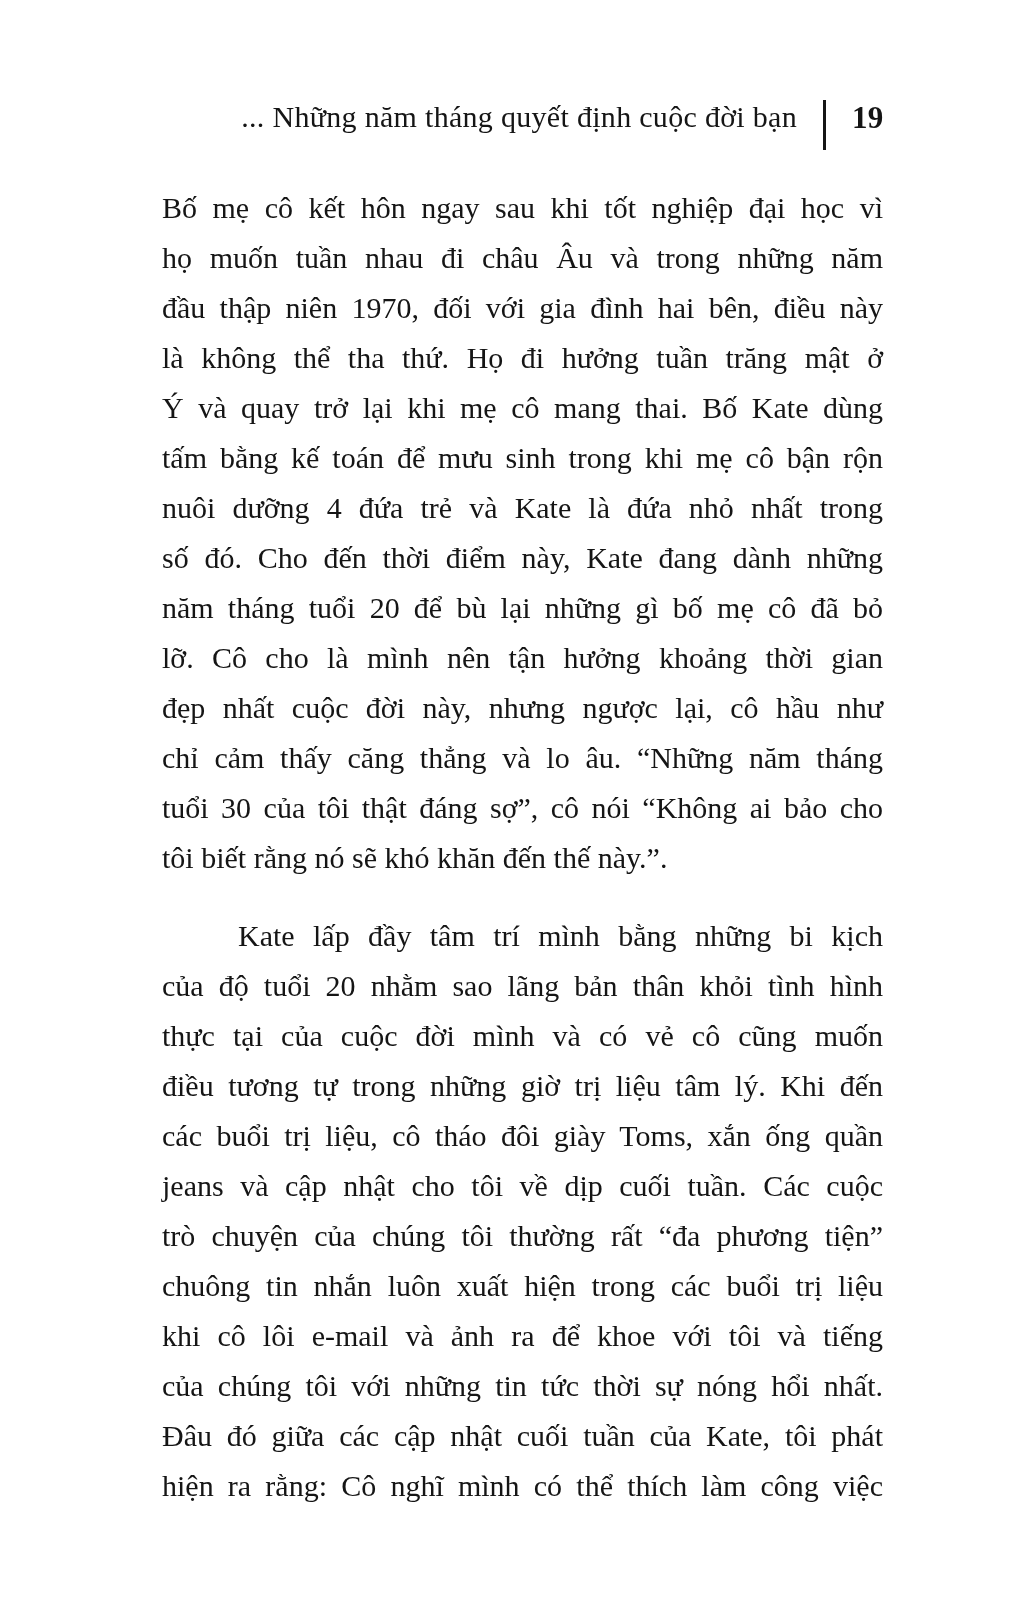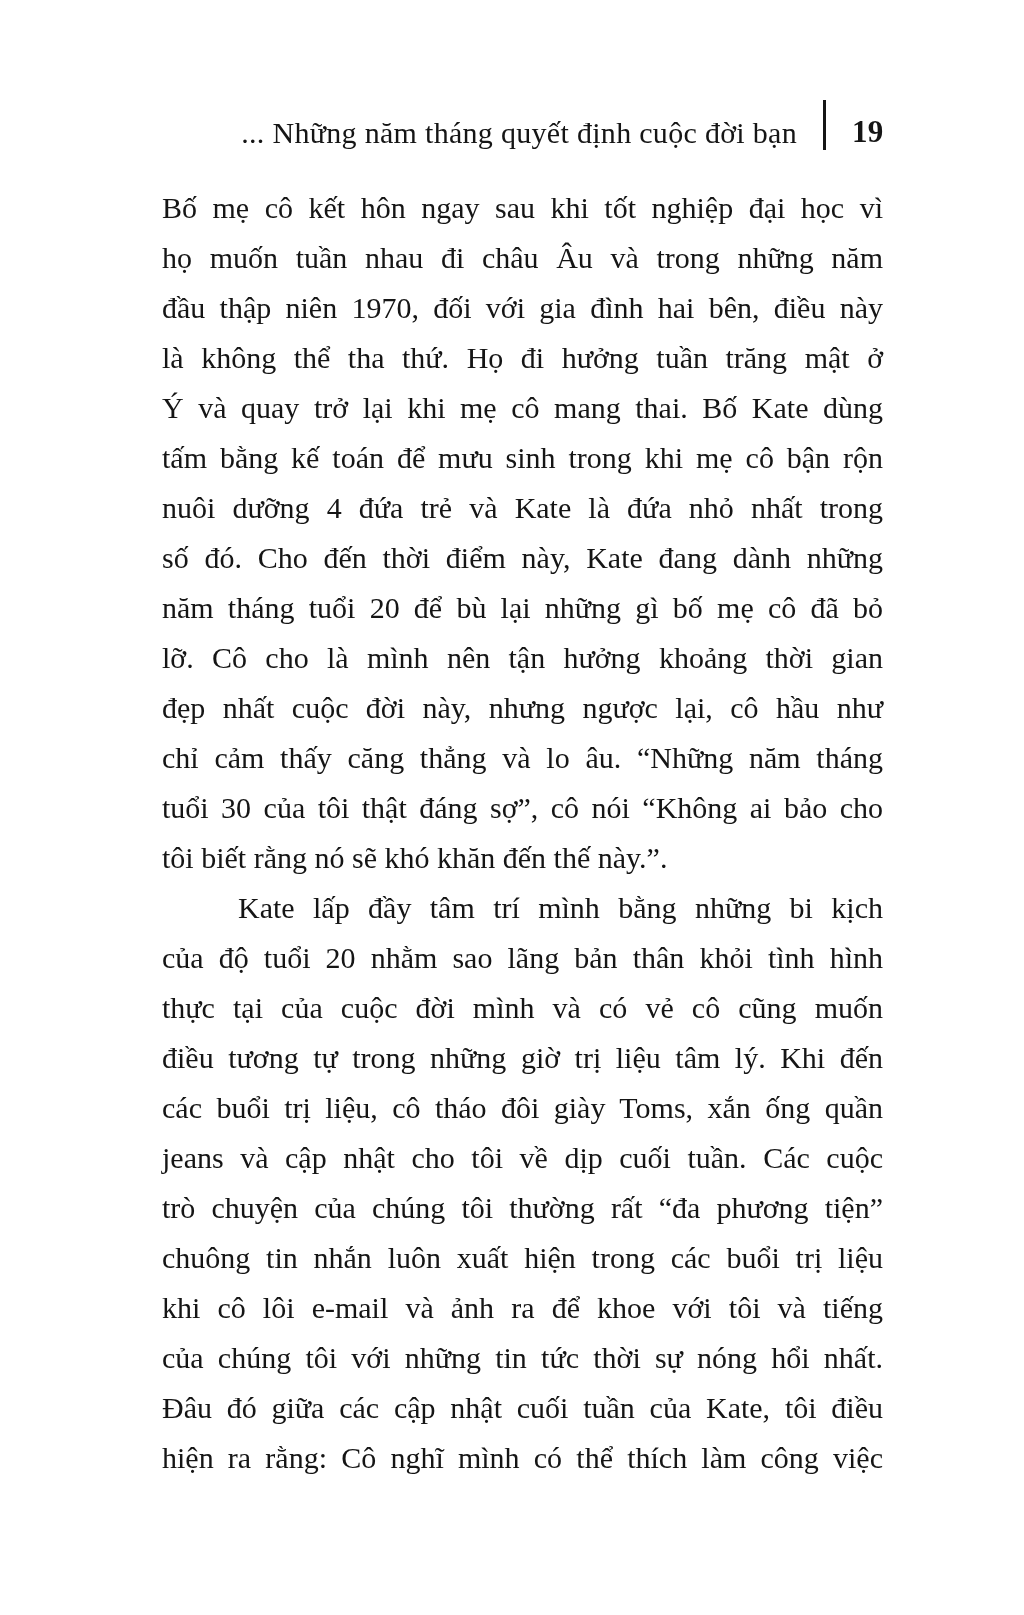--- a/index.html
+++ b/index.html
@@ -14,21 +14,21 @@
     background: #ffffff;
     color: #151515;
     font-family: "Liberation Serif", "DejaVu Serif", serif;
     overflow: hidden;
   }
   .running-header {
     position: absolute;
     top: 100px;
     right: 128px;
     display: flex;
-    align-items: flex-end;
+    align-items: flex-start;
     gap: 26px;
     font-size: 30px;
     white-space: nowrap;
     letter-spacing: 0.3px;
   }
   .header-title {
     color: #151515;
   }
   .header-rule {
     width: 3px;
@@ -52,20 +52,21 @@
   .line {
     text-align: justify;
     text-align-last: justify;
     white-space: normal;
   }
   .line.para-end {
     text-align-last: left;
   }
   .line.indent {
     text-indent: 76px;
+    margin-top: 28px;
   }
 </style>
 </head>
 <body>
 
 <div class="page">
 
   <div class="running-header">
     <span class="header-title">... Những năm tháng quyết định cuộc đời bạn</span>
     <span class="header-rule"></span>
@@ -92,17 +93,17 @@
     <div class="line indent">Kate lấp đầy tâm trí mình bằng những bi kịch</div>
     <div class="line">của độ tuổi 20 nhằm sao lãng bản thân khỏi tình hình</div>
     <div class="line">thực tại của cuộc đời mình và có vẻ cô cũng muốn</div>
     <div class="line">điều tương tự trong những giờ trị liệu tâm lý. Khi đến</div>
     <div class="line">các buổi trị liệu, cô tháo đôi giày Toms, xắn ống quần</div>
     <div class="line">jeans và cập nhật cho tôi về dịp cuối tuần. Các cuộc</div>
     <div class="line">trò chuyện của chúng tôi thường rất “đa phương tiện”</div>
     <div class="line">chuông tin nhắn luôn xuất hiện trong các buổi trị liệu</div>
     <div class="line">khi cô lôi e-mail và ảnh ra để khoe với tôi và tiếng</div>
     <div class="line">của chúng tôi với những tin tức thời sự nóng hổi nhất.</div>
-    <div class="line">Đâu đó giữa các cập nhật cuối tuần của Kate, tôi điều</div>
+    <div class="line">Đâu đó giữa các cập nhật cuối tuần của Kate, tôi phát</div>
     <div class="line">hiện ra rằng: Cô nghĩ mình có thể thích làm công việc</div>
   </div>
 
 </div>
 
 </body></html>

